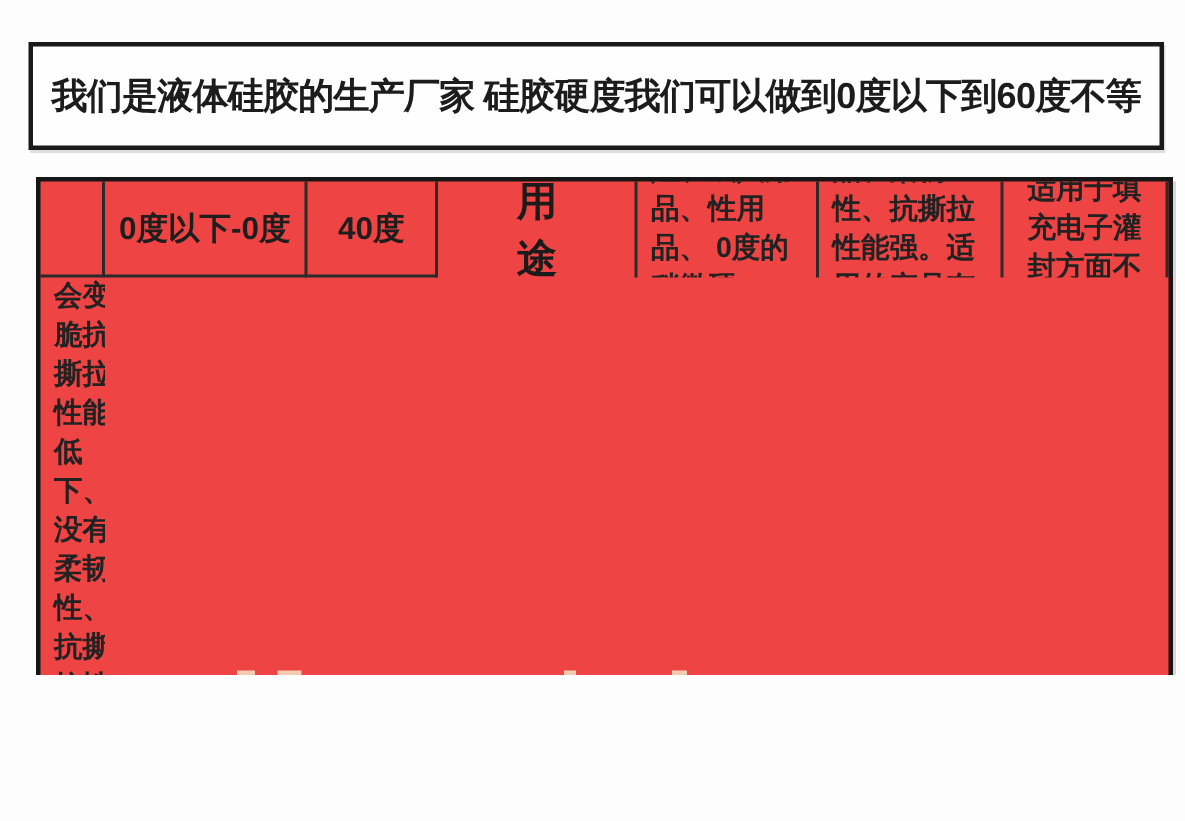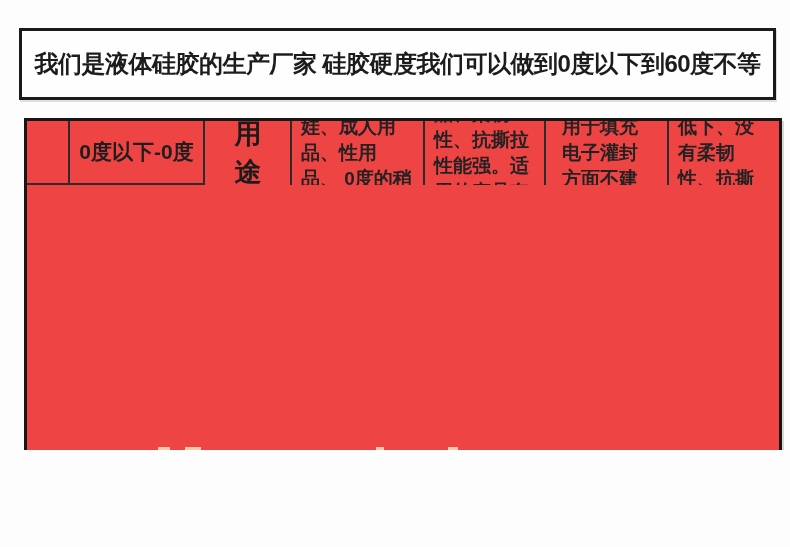--- a/index.html
+++ b/index.html
@@ -120,20 +120,21 @@
 <div class="page">
 
   <div class="banner">
     <span class="banner-text">我们是液体硅胶的生产厂家 硅胶硬度我们可以做到0度以下到60度不等</span>
   </div>
 
   <div class="grid">
 
     <div class="cell"></div>
     <div class="cell head">0度以下-0度</div>
+    <div class="cell head">40度</div>
 
     <div class="cell r-last label-cell">
       <div class="vtext">硬度用途建议</div>
     </div>
     <div class="cell r-last body-cell">
       <div class="btext">0度以下是超柔软一般用于硅胶娃娃、成人用品、性用品、 0度的稍微硬一些、柔软度看客户要求。</div>
     </div>
     <div class="cell r-last body-cell">
       <div class="btext">数字越大硬度越高，10度20度最适合用于各种灌模类的产品、柔韧性、抗撕拉性能强。适用的产品有蜡烛、手工皂、工艺品、糖果巧克力、异形石膏线等。</div>
     </div>

